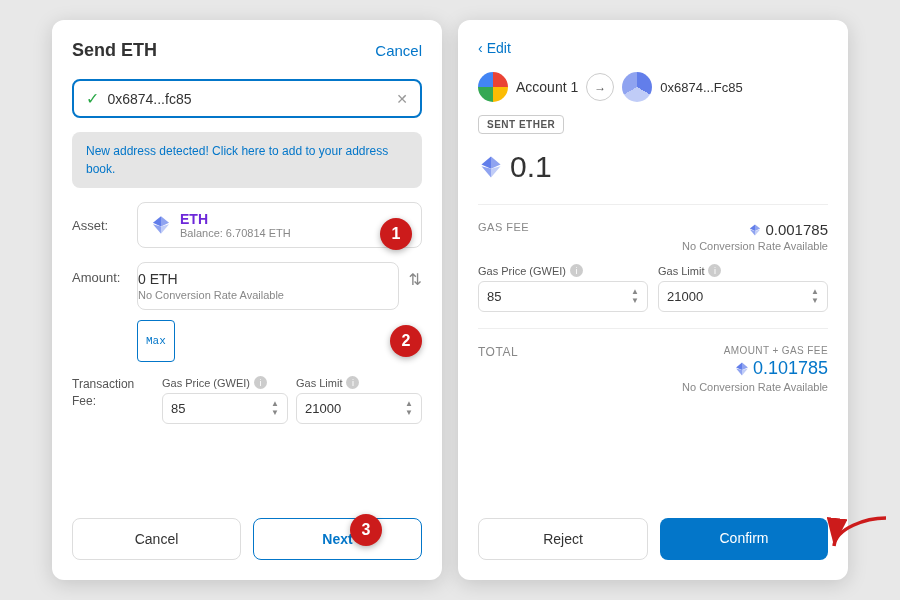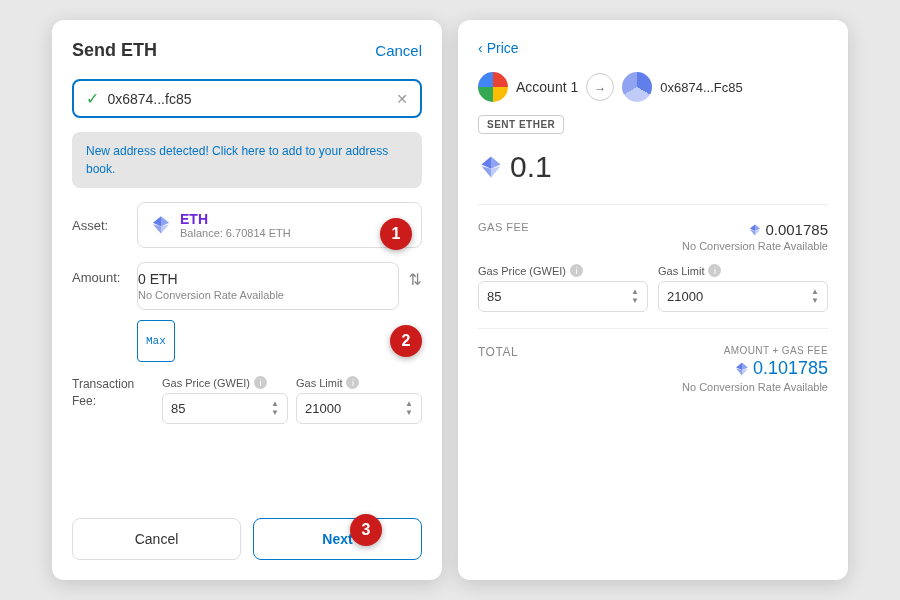--- a/index.html
+++ b/index.html
@@ -635,21 +635,21 @@
   <div class="bubble" style="right: 60px; bottom: 34px;">
     <span>3</span>
   </div>
 
 </div>
 
 <div class="right-panel">
 
   <div class="edit-back">
     <span>‹</span>
-    <span>Price</span>
+    <span>Edit</span>
   </div>
 
   <div class="accounts-row">
     <div class="avatar-google"></div>
     <span class="account-name-text">Account 1</span>
     <div class="arrow-circle">→</div>
     <div class="avatar-eth"></div>
     <span class="dest-addr">0x6874...Fc85</span>
   </div>
 
@@ -728,14 +728,27 @@
           <polygon points="15,17 15,27 4,14" fill="#8fa3f0"></polygon>
         </svg>
         <span>0.101785</span>
       </div>
       <div class="total-sub">No Conversion Rate Available</div>
     </div>
   </div>
 
   <div class="spacer"></div>
 
+  <div class="right-bottom">
+    <div class="btn-reject">Reject</div>
+    <div class="btn-confirm">Confirm</div>
+
+    <svg class="red-arrow" width="70" height="50" viewBox="0 0 70 50" style="position:absolute; right:-68px; bottom:2px;">
+      <defs>
+        <marker id="arrowhead" markerWidth="8" markerHeight="6" refX="8" refY="3" orient="auto">
+          <polygon points="0 0, 8 3, 0 6" fill="#cc1b1b"></polygon>
+        </marker>
+      </defs>
+      <path d="M 60 10 C 40 10, 10 20, 8 38" stroke="#cc1b1b" stroke-width="3.5" fill="none" marker-end="url(#arrowhead)"></path>
+    </svg>
+  </div>
 
 </div>
 
 </body></html>

